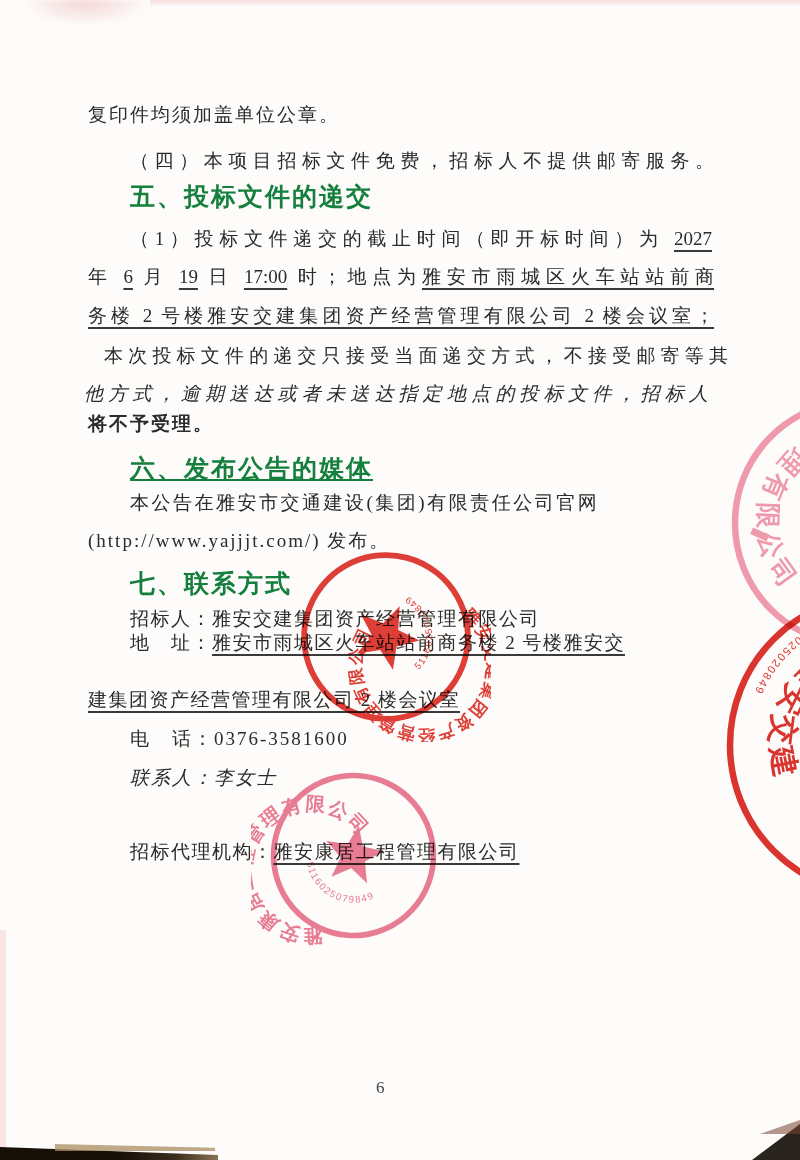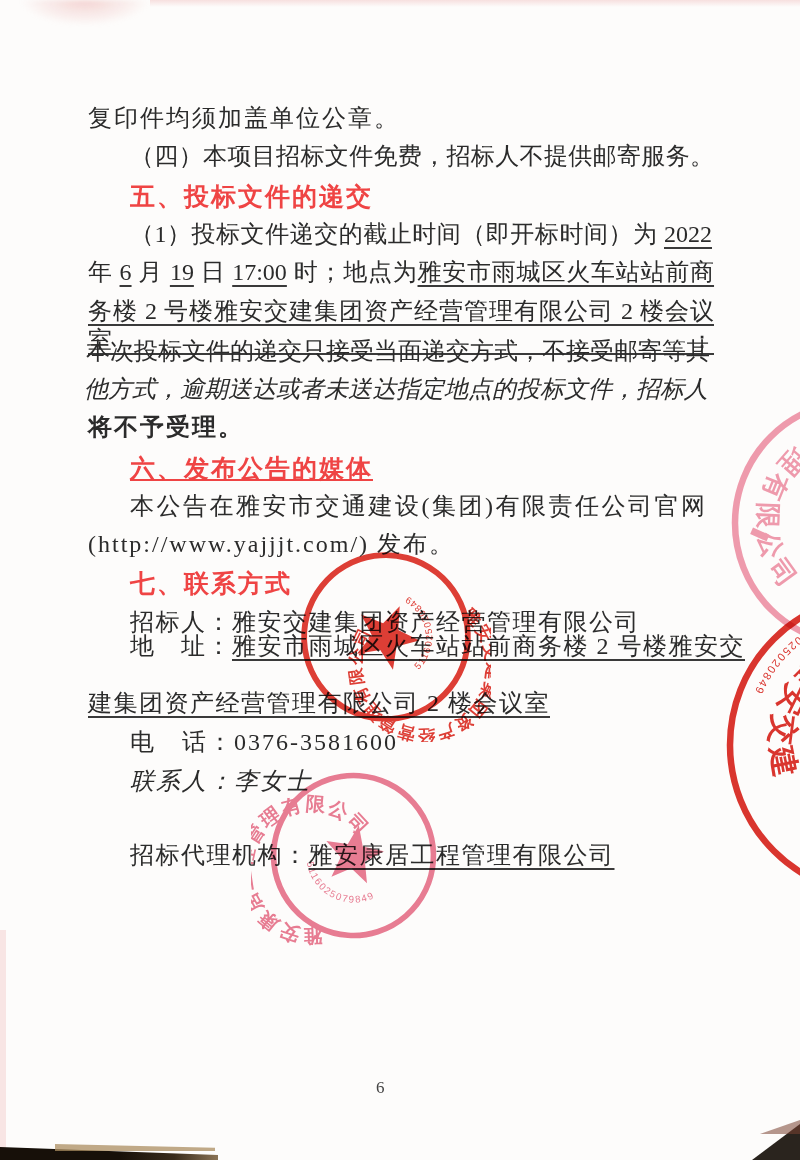--- a/index.html
+++ b/index.html
@@ -1,22 +1,22 @@
 <!DOCTYPE html>
 <html><head>
 <meta charset="utf-8">
 <style>
   html,body{margin:0;padding:0;background:#ffffff;}
   .page{position:relative;width:800px;height:1160px;background:#fdfcfb;overflow:hidden;
         font-family:"Liberation Serif",serif;}
   
-  .line{position:absolute;font-size:24px;line-height:1.2;color:#2b2b2b;white-space:nowrap;
+  .line{position:absolute;font-size:19px;line-height:1.2;color:#2b2b2b;white-space:nowrap;
         font-family:"Liberation Serif",serif;}
-  .line.just{white-space:normal;text-align:justify;text-align-last:justify;text-justify:inter-character;}
-  .line.hd{font-family:"Liberation Sans",sans-serif;font-weight:bold;font-size:25px;color:#ef4444;}
+  .line.just{white-space:normal;text-align:justify;text-align-last:justify;text-justify:inter-character;margin-top:8px;}
+  .line.hd{font-family:"Liberation Sans",sans-serif;font-weight:bold;font-size:25px;color:#15803d;}
   .line .u{text-decoration:underline;text-decoration-thickness:1.5px;text-underline-offset:5px;
            text-decoration-color:#3a3a3a;}
   .pageno{position:absolute;left:376px;top:1078px;font-size:17px;color:#444;}
   
   .stamp{position:absolute;mix-blend-mode:multiply;pointer-events:none;}
   
   .artifact{position:absolute;pointer-events:none;}
 </style>
 </head>
 <body>
@@ -27,24 +27,24 @@
               background:radial-gradient(ellipse at 50% 0%, rgba(236,178,176,.55), rgba(236,178,176,0) 70%);
               filter:blur(2px);"></div>
   <div class="artifact" style="left:150px;top:0;width:650px;height:7px;
               background:linear-gradient(to bottom, rgba(235,170,170,.35), rgba(235,170,170,0));"></div>
   <div class="artifact" style="left:0;top:930px;width:6px;height:230px;background:rgba(240,175,175,.30);"></div>
 
   <div id="lines">
       <div class="line" style="left: 88px; top: 104px; letter-spacing: 2px;"><span>复印件均须加盖单位公章。</span></div>
       <div class="line just" style="left: 130px; top: 142px; width: 584px;"><span>（四）本项目招标文件免费，招标人不提供邮寄服务。</span></div>
       <div class="line hd" style="left: 130px; top: 181px; letter-spacing: 2px;"><span>五、投标文件的递交</span></div>
-      <div class="line just" style="left: 130px; top: 220px; width: 582px;"><span>（1）投标文件递交的截止时间（即开标时间）为 </span><span class="u">2022</span></div>
+      <div class="line just" style="left: 130px; top: 220px; width: 582px;"><span>（1）投标文件递交的截止时间（即开标时间）为 </span><span class="u">2027</span></div>
       <div class="line just" style="left: 88px; top: 258px; width: 626px;"><span>年 </span><span class="u">6</span><span> 月 </span><span class="u">19</span><span> 日 </span><span class="u">17:00</span><span> 时；地点为</span><span class="u">雅安市雨城区火车站站前商</span></div>
       <div class="line just" style="left: 88px; top: 297px; width: 626px;"><span class="u">务楼 2 号楼雅安交建集团资产经营管理有限公司 2 楼会议室；</span></div>
-      <div class="line just" style="left: 86px; top: 337px; width: 624px;"><span>本次投标文件的递交只接受当面递交方式，不接受邮寄等其</span></div>
+      <div class="line just" style="left: 104px; top: 337px; width: 624px;"><span>本次投标文件的递交只接受当面递交方式，不接受邮寄等其</span></div>
       <div class="line just" style="left: 84px; top: 375px; width: 624px; font-style: italic;"><span>他方式，逾期送达或者未送达指定地点的投标文件，招标人</span></div>
       <div class="line" style="left: 88px; top: 413px; letter-spacing: 2px; font-weight: bold;"><span>将不予受理。</span></div>
       <div class="line hd" style="left: 130px; top: 453px; letter-spacing: 2px; text-decoration: underline;"><span>六、发布公告的媒体</span></div>
       <div class="line" style="left: 130px; top: 492px; letter-spacing: 2.5px;"><span>本公告在雅安市交通建设(集团)有限责任公司官网</span></div>
       <div class="line" style="left: 88px; top: 530px; letter-spacing: 2px; text-align: center;"><span>(http://www.yajjjt.com/) 发布。</span></div>
       <div class="line hd" style="left: 130px; top: 568px; letter-spacing: 2px; text-align: right;"><span>七、联系方式</span></div>
       <div class="line" style="left: 130px; top: 608px; letter-spacing: 1.5px;"><span>招标人：</span><span>雅安交建集团资产经营管理有限公司</span></div>
       <div class="line" style="left: 130px; top: 632px; letter-spacing: 1.5px;"><span>地　址：</span><span class="u">雅安市雨城区火车站站前商务楼 2 号楼雅安交</span></div>
       <div class="line" style="left: 88px; top: 689px; letter-spacing: 1.5px;"><span class="u">建集团资产经营管理有限公司 2 楼会议室</span></div>
       <div class="line" style="left: 130px; top: 728px; letter-spacing: 2px;"><span>电　话：</span><span>0376-3581600</span></div>

